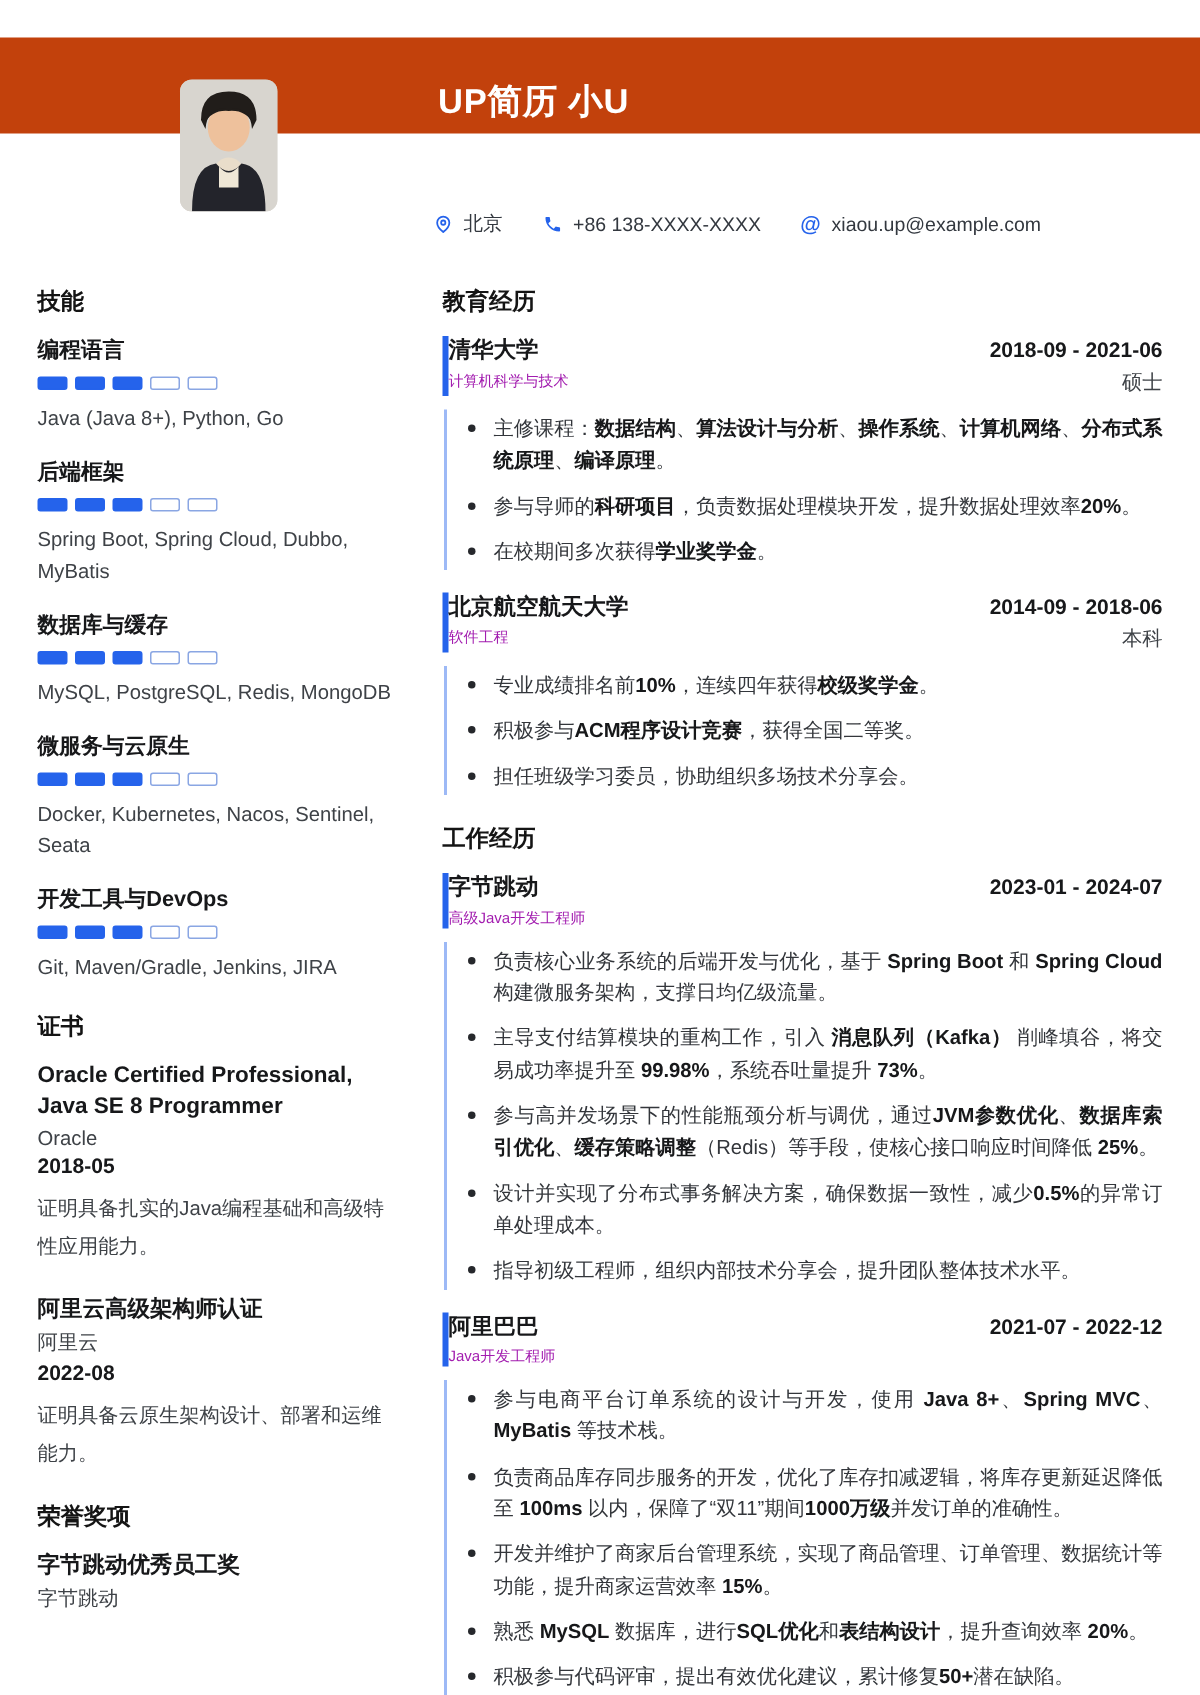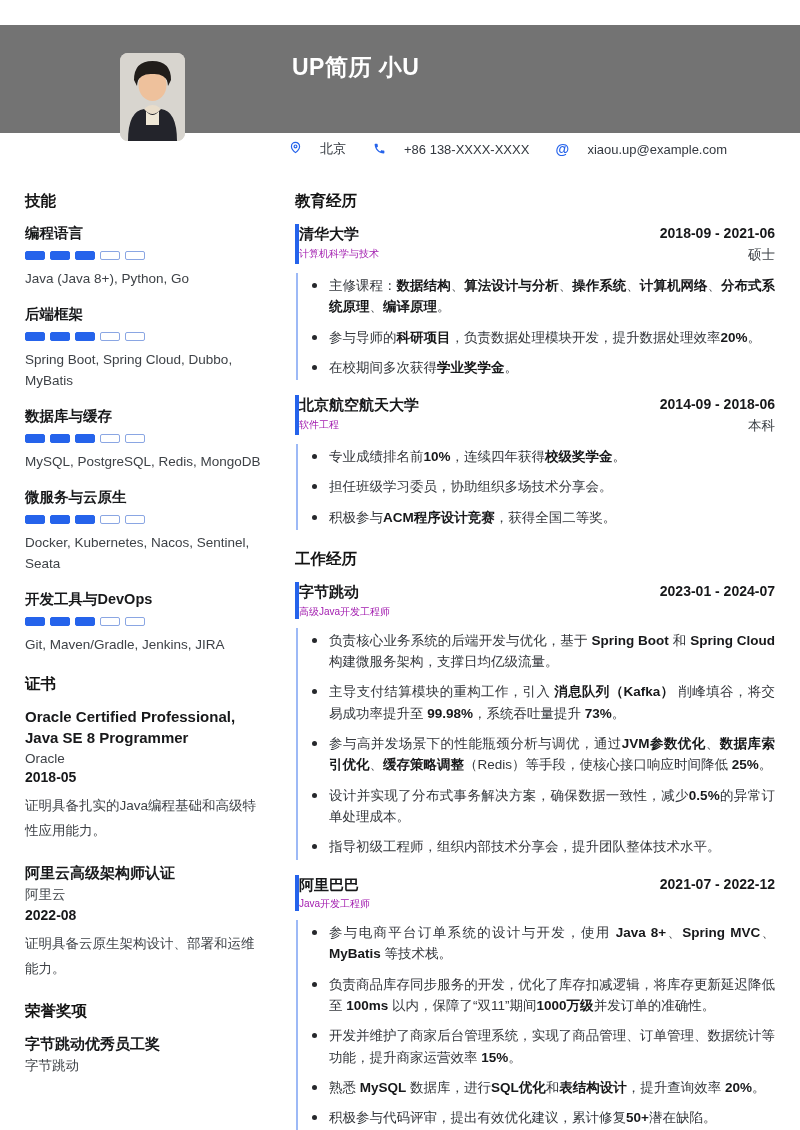--- a/index.html
+++ b/index.html
@@ -5,40 +5,40 @@
   * { box-sizing: border-box; }
   html, body { margin: 0; padding: 0; }
   body {
     width: 800px; height: 1130px; overflow: hidden;
     background: #ffffff;
     font-family: "Liberation Sans", "DejaVu Sans", sans-serif;
     color: #33363b;
   }
   
   .band {
-    margin-top: 25px; height: 108px; background: #737373;
+    margin-top: 25px; height: 64px; background: #c2410c;
     position: relative;
   }
   .photo {
     position: absolute; left: 120px; top: 28px;
     width: 65px; height: 88px; border-radius: 8px; overflow: hidden;
     background: #d8d5cf;
   }
   .photo svg { display: block; width: 100%; height: 100%; }
   .band h1 {
     margin: 0 0 0 292px; color: #ffffff;
     font-size: 23px; font-weight: 700; line-height: 85px;
     letter-spacing: 0.5px;
   }
   
   .contact-row {
     margin: 7px 0 0 288px; display: flex; align-items: center; gap: 26px;
     font-size: 13px; color: #33383f;
   }
-  .contact-item { display: flex; align-items: flex-start; gap: 18px; }
+  .contact-item { display: flex; align-items: center; gap: 7px; margin-top: 44px; }
   .contact-item .cicon { display: inline-flex; width: 14px; height: 14px; align-items: center; justify-content: center; }
   .contact-item .cicon svg { width: 13px; height: 13px; }
   .at-glyph { color: #2563eb; font-weight: 700; font-size: 14px; line-height: 1; }
   
   .columns { display: flex; gap: 30px; padding: 0 25px; margin-top: 33px; }
   .sidebar { width: 240px; flex: none; }
   .main { flex: 1; min-width: 0; }
   h2.section {
     font-size: 15.5px; font-weight: 700; color: #141414;
     margin: 0 0 12px 0;
@@ -243,22 +243,22 @@
                 <div class="entry-title">北京航空航天大学</div>
                 <div class="entry-sub">软件工程</div>
               </div>
               <div class="entry-right">
                 <div class="entry-date">2014-09 - 2018-06</div>
                 <div class="entry-extra">本科</div>
               </div>
             </div>
             <ul class="bullets">
               <li>专业成绩排名前<strong>10%</strong>，连续四年获得<strong>校级奖学金</strong>。</li>
+              <li>积极参与<strong>ACM程序设计竞赛</strong>，获得全国二等奖。</li>
               <li>担任班级学习委员，协助组织多场技术分享会。</li>
-              <li>积极参与<strong>ACM程序设计竞赛</strong>，获得全国二等奖。</li>
             </ul>
           </div>
         </div>
 
       <h2 class="section gap-top">工作经历</h2>
       <div id="work">
           <div class="entry">
             <div class="entry-head">
               <div class="entry-left">
                 <div class="entry-title">字节跳动</div>

